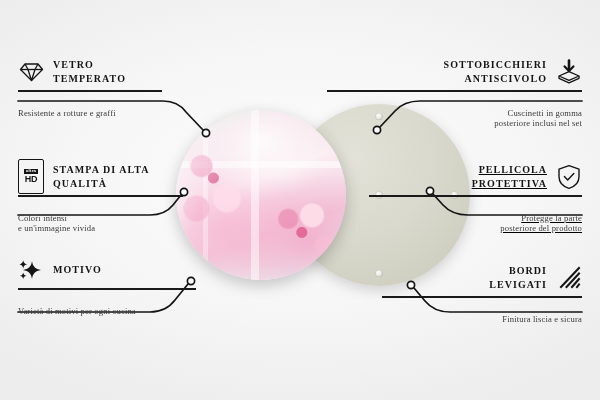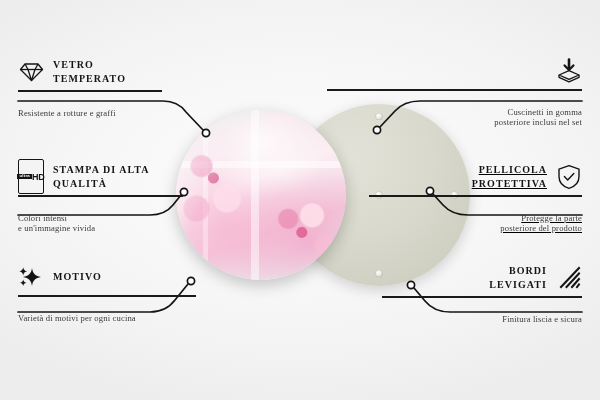--- a/index.html
+++ b/index.html
@@ -56,34 +56,34 @@
   .ttl{font-size:10px;letter-spacing:1.05px;line-height:13.5px;color:#141414;font-weight:700;text-transform:uppercase;}
   .feat.right .ttl{text-align:right;}
   .rule{height:1.6px;background:#1a1a1a;margin-top:5px;}
   .sub{font-size:8.6px;line-height:10.6px;color:#3a3a3a;margin-top:16px;letter-spacing:.15px;}
   .feat.right .sub{text-align:right;}
   .ico{flex:0 0 auto;width:26px;height:26px;display:flex;align-items:center;justify-content:center;}
   .ico svg{display:block;}
 
   #f-vetro   {left:18px; top:58px;}
   #f-stampa  {left:18px; top:163px;}
-  #f-motivo  {left:18px; top:264px;}
+  #f-motivo  {left:18px; top:257px;}
   #f-sotto   {left:327px; top:58px;}
   #f-pelli   {left:327px; top:163px;text-decoration:underline;}
   #f-bordi   {left:327px; top:264px;}
 
   #f-vetro  .rule{width:144px;}
   #f-stampa .rule{width:165px;}
   #f-motivo .rule{width:178px;}
   #f-sotto  .rule{width:255px;margin-left:0;}
   #f-pelli  .rule{width:213px;margin-left:42px;}
   #f-bordi  .rule{width:200px;margin-left:55px;}
 
   .hdbox{border:1.5px solid #141414;border-radius:2px;width:26px;height:35px;
-    display:flex;flex-direction:row;align-items:center;justify-content:center;line-height:1;}
+    display:flex;flex-direction:column;align-items:center;justify-content:center;line-height:1;}
   .hdbox .u{font-family:"Liberation Sans",sans-serif;font-size:4.4px;font-weight:700;color:#fff;background:#141414;
     padding:.5px 2px;letter-spacing:.2px;}
   .hdbox .d{font-family:"Liberation Sans",sans-serif;font-size:9px;font-weight:700;color:#141414;letter-spacing:-.2px;margin-top:1px;}
 </style>
 </head>
 <body>
 
 <div id="stage">
 
   <div class="prod" id="back-coaster">
@@ -172,20 +172,21 @@
       <span class="ico">
         <svg width="26" height="26" viewBox="0 0 26 26">
           <g fill="none" stroke="#141414" stroke-width="1.3" stroke-linejoin="round">
             <path d="M13,1.5 V10" stroke-width="2.6" stroke-linecap="round"></path>
             <path d="M8.6,7.4 L13,12 L17.4,7.4" stroke-width="2.2" stroke-linecap="round"></path>
             <path d="M13,12.6 L23,17 L13,21.4 L3,17 Z"></path>
             <path d="M3,17 V19.4 L13,23.8 L23,19.4 V17"></path>
           </g>
         </svg>
       </span>
+      <span class="ttl"><span>SOTTOBICCHIERI</span><br><span>ANTISCIVOLO</span></span>
     </div>
     <div class="rule"></div>
     <div class="sub"><span>Cuscinetti in gomma</span><br><span>posteriore inclusi nel set</span></div>
   </div>
 
   <div class="feat right" id="f-pelli">
     <div class="row">
       <span class="ico">
         <svg width="24" height="26" viewBox="0 0 24 26">
           <g fill="none" stroke="#141414" stroke-width="1.4" stroke-linejoin="round" stroke-linecap="round">

